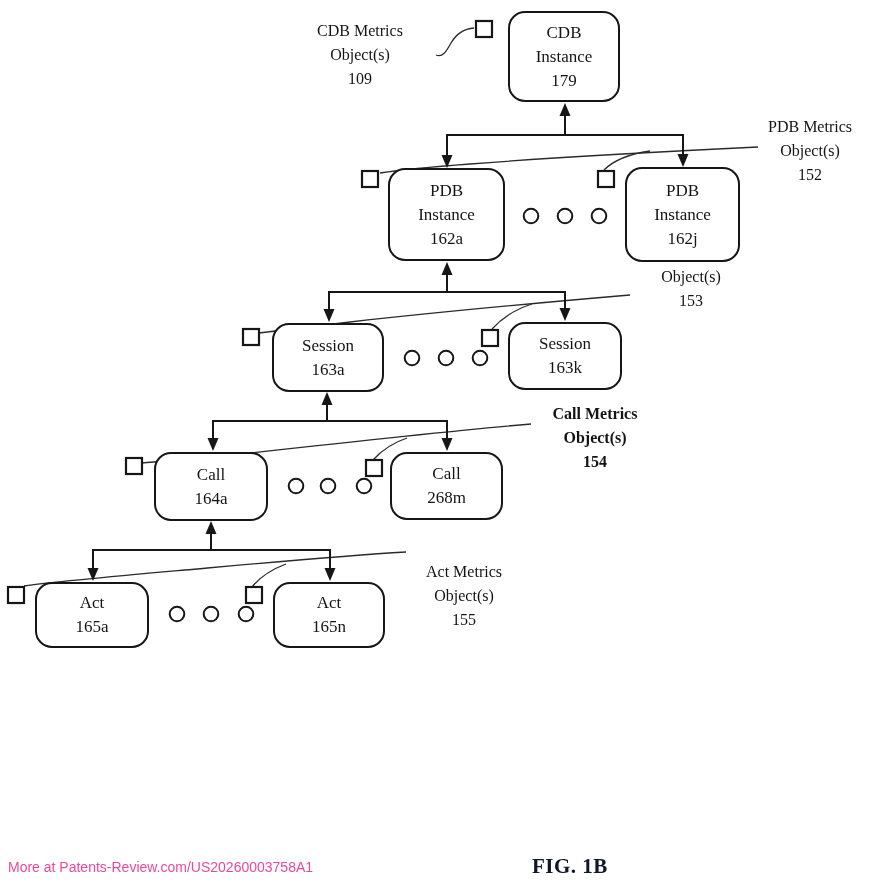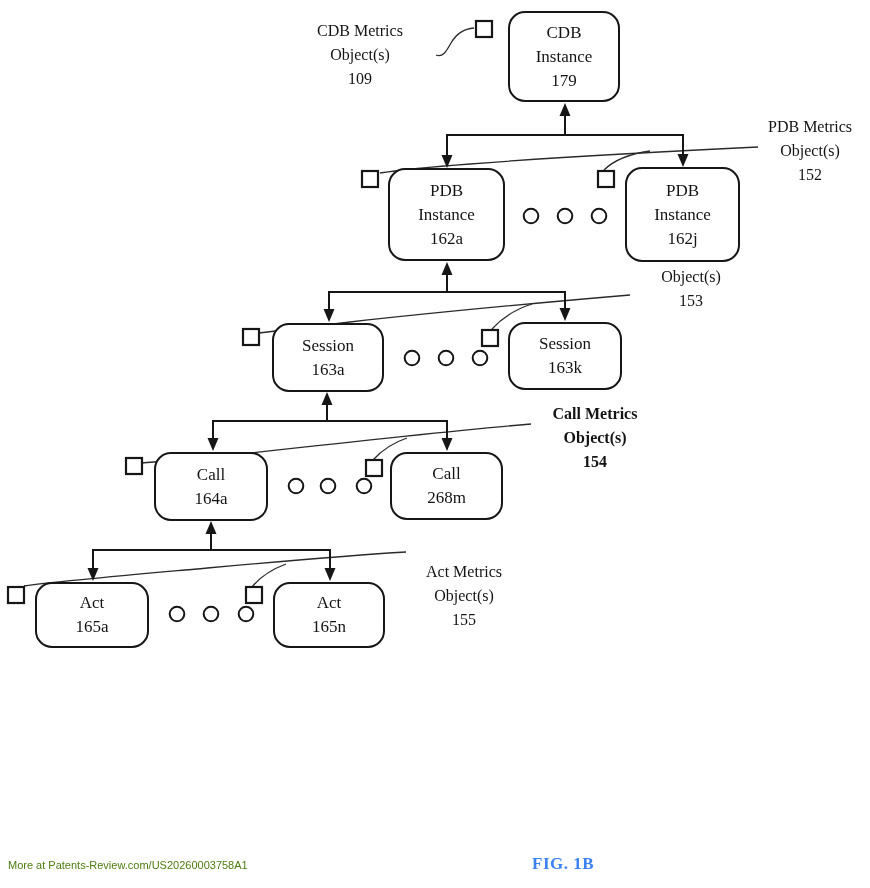--- a/index.html
+++ b/index.html
@@ -37,25 +37,25 @@
   }
   .l-cdb {left:280px;top:19px; width:160px;}
   .l-pdb {left:745px;top:115px;width:130px;}
   .l-ses {left:601px;top:265px;width:180px;}
   .l-call{left:515px;top:402px;width:160px;font-weight:bold;}
   .l-act {left:384px;top:528px;width:160px;margin-top:32px;}
 
   .footer{
     position:absolute;z-index:2;left:8px;top:859px;
     font-family:"Liberation Sans","DejaVu Sans",sans-serif;
-    font-size:11px;color:#4d7c0f;
+    font-size:14px;color:#ec4899;
   }
   .caption{
     position:absolute;z-index:2;left:532px;top:854px;
-    font-weight:bold;font-size:17px;letter-spacing:.5px;color:#3b82f6;
+    font-weight:bold;font-size:21px;letter-spacing:.5px;color:#0f172a;
   }
 </style>
 </head>
 <body>
 
 <svg id="connector-layer" width="870" height="888" viewBox="0 0 870 888">
 
   <g>
     <path class="pointer" d="M436 55 C443 58 447 50 451 43 C455 36 461 29 474 28"></path>
     <path class="pointer" d="M758 147 C672 151 560 157 470 164 C430 167 400 170 380 173"></path>

